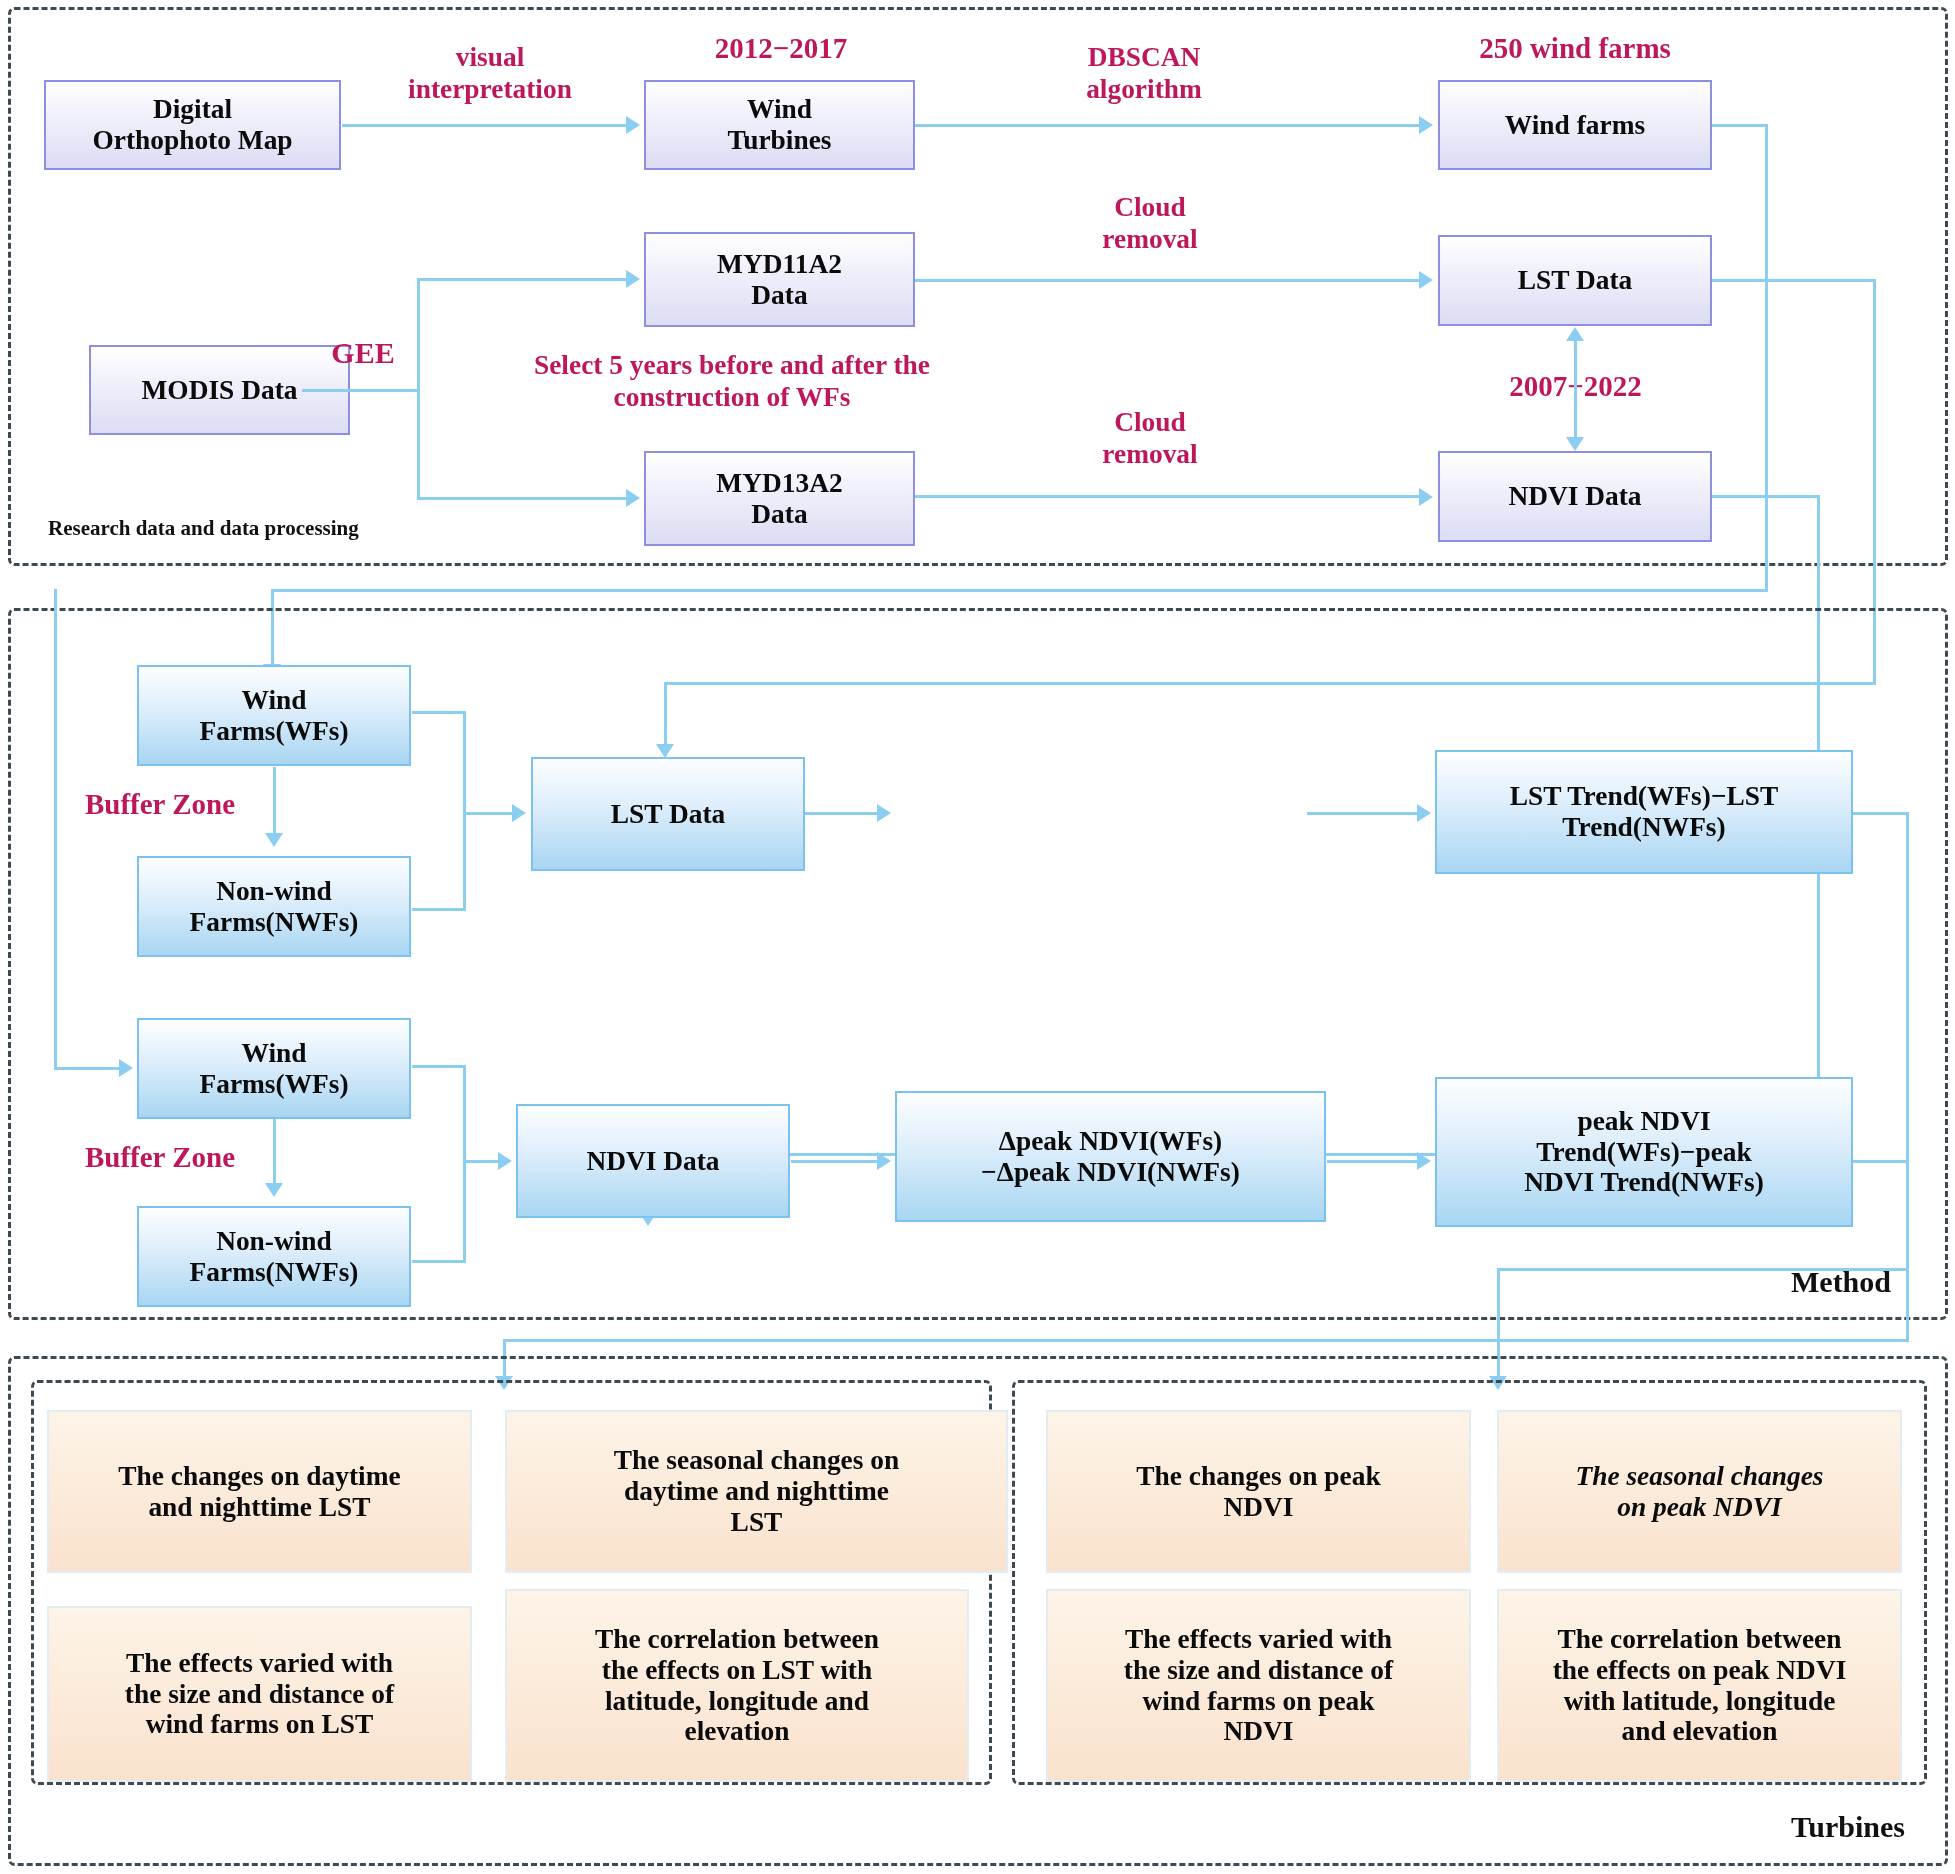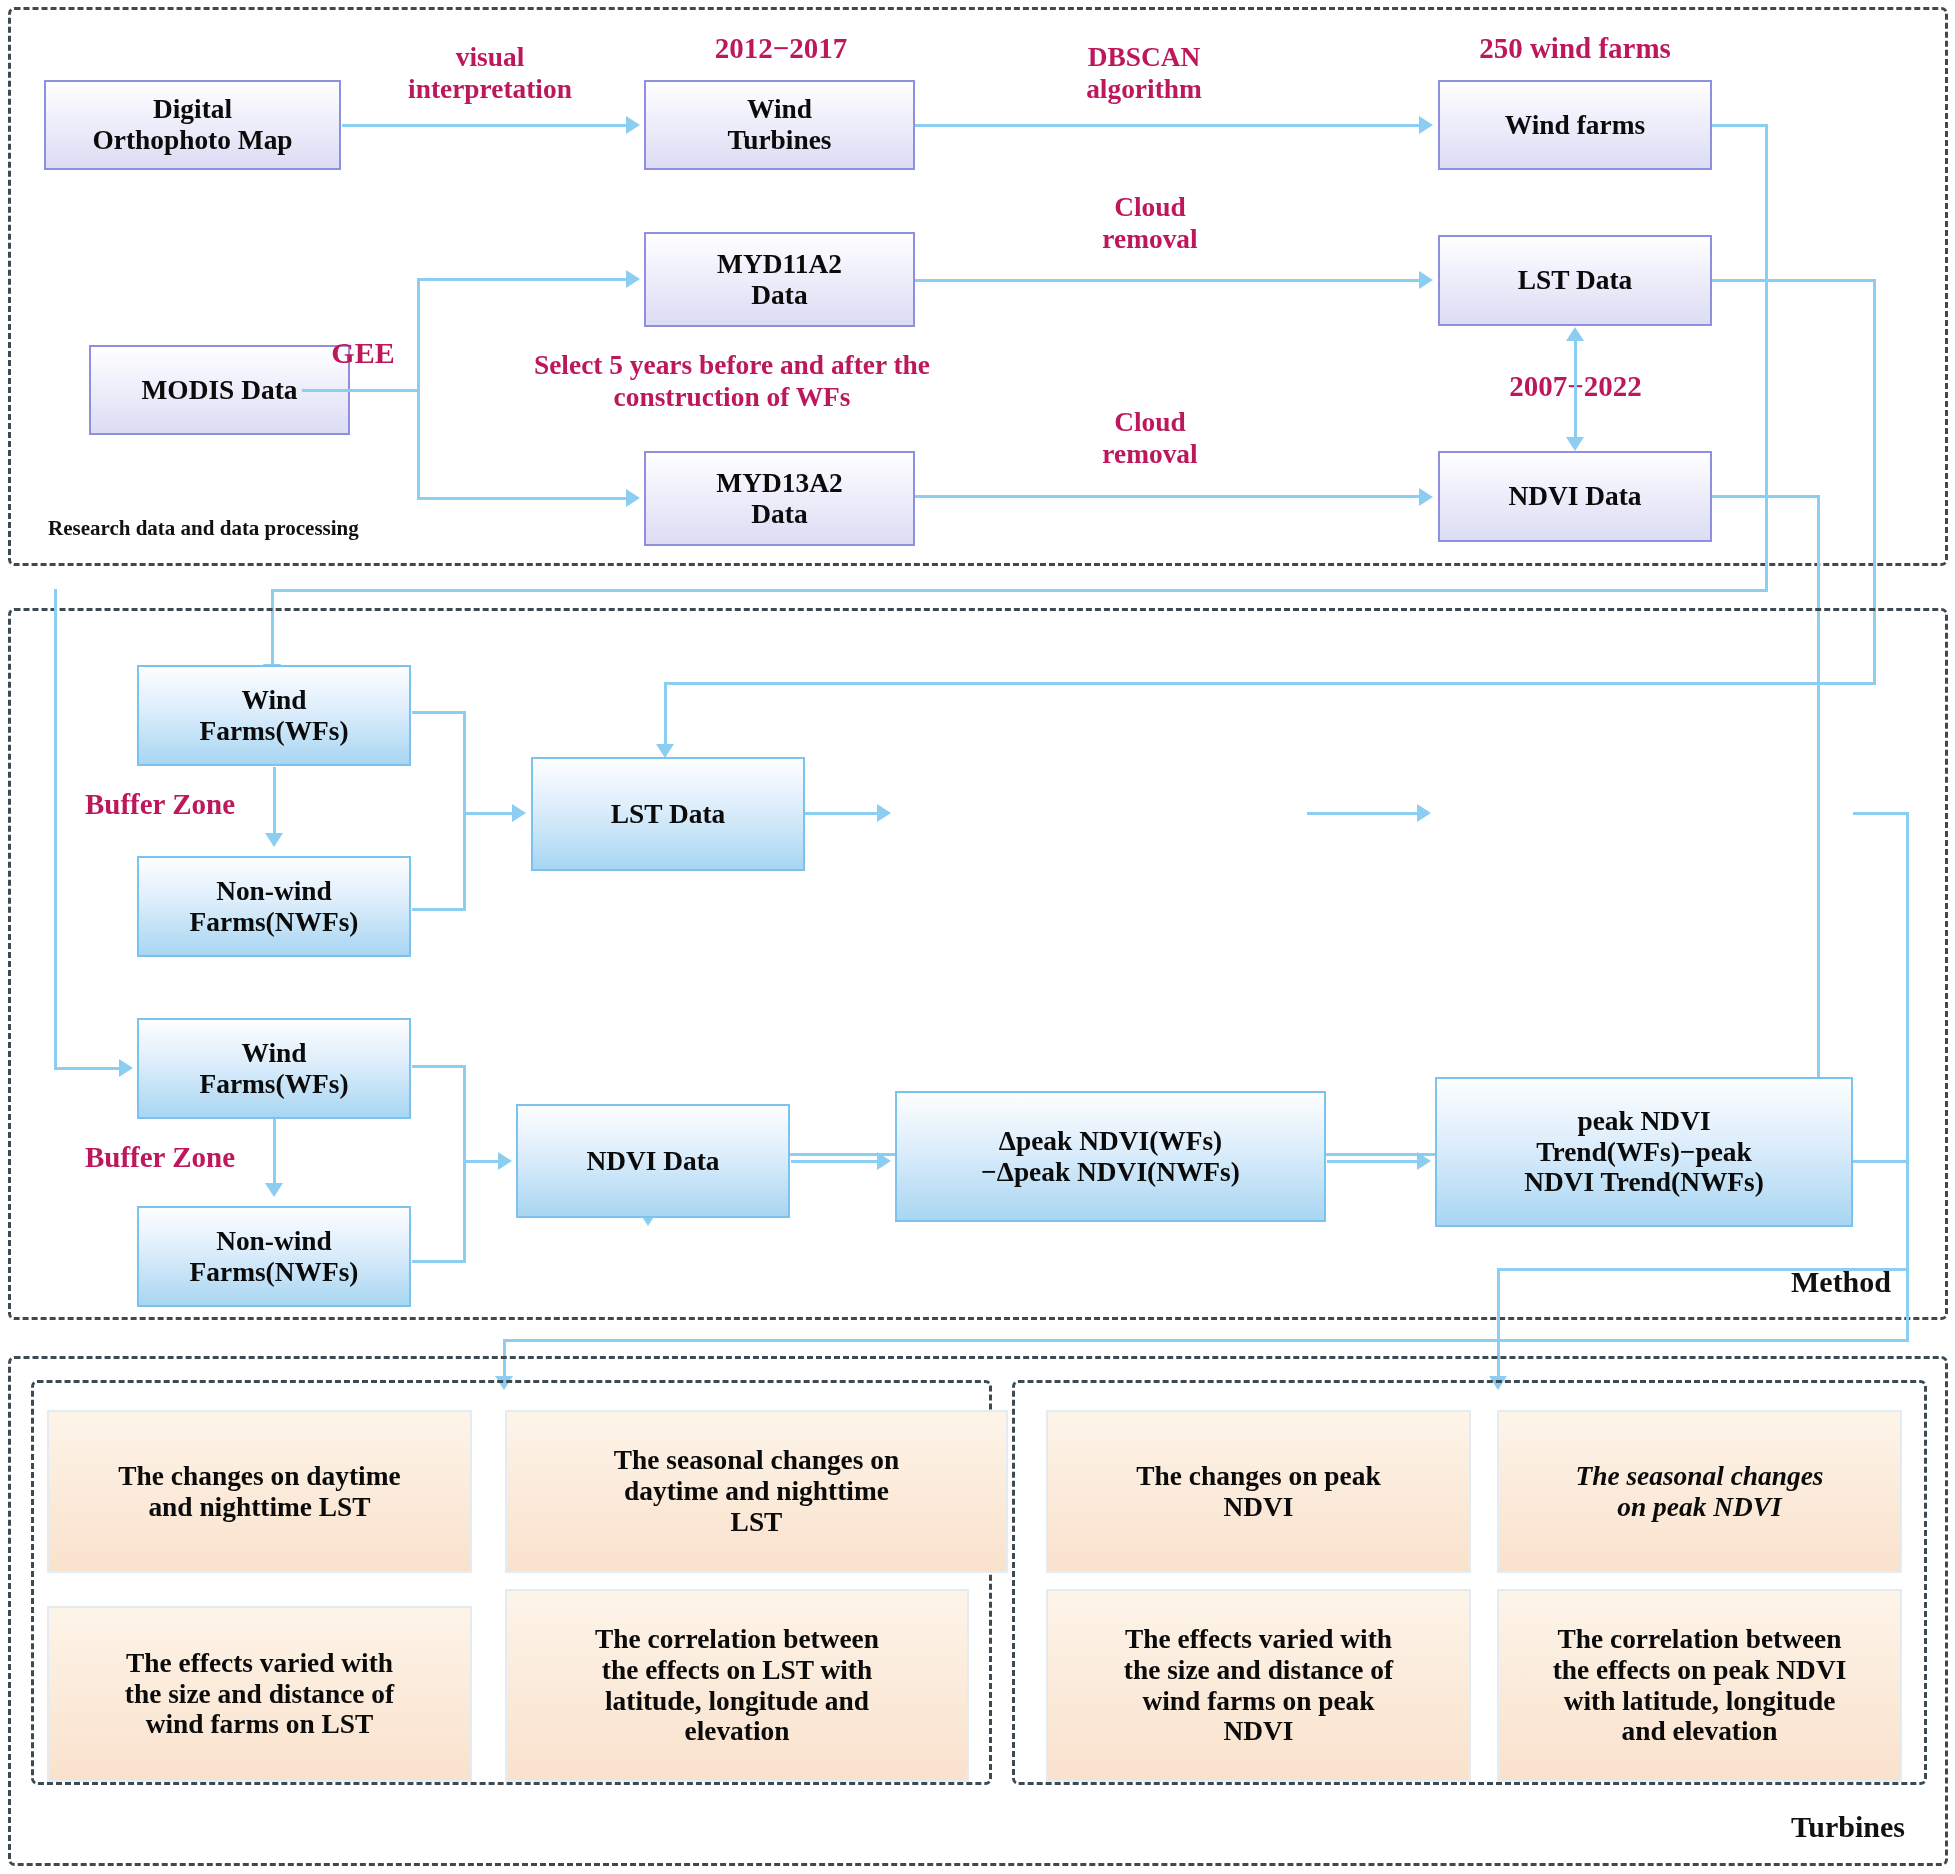--- a/index.html
+++ b/index.html
@@ -140,20 +140,22 @@
 Farms(WFs)</div>
 
   <div class="box box-method" style="left:137px;top:856px;width:274px;height:101px;font-size:27.4px;white-space:pre-line;">Non-wind
 Farms(NWFs)</div>
 
   <div class="lab" style="left:52px;top:787px;width:216px;font-size:29px;">Buffer Zone</div>
 
   <div class="box box-method" style="left:531px;top:757px;width:274px;height:114px;font-size:27.4px;white-space:pre-line;">LST Data</div>
 
 
+  <div class="box box-method" style="left:1435px;top:750px;width:418px;height:124px;font-size:27.4px;white-space:pre-line;">LST Trend(WFs)−LST
+Trend(NWFs)</div>
 
   <div class="box box-method" style="left:137px;top:1018px;width:274px;height:101px;font-size:27.4px;white-space:pre-line;">Wind
 Farms(WFs)</div>
 
   <div class="box box-method" style="left:137px;top:1206px;width:274px;height:101px;font-size:27.4px;white-space:pre-line;">Non-wind
 Farms(NWFs)</div>
 
   <div class="lab" style="left:52px;top:1140px;width:216px;font-size:29px;">Buffer Zone</div>
 
   <div class="box box-method" style="left:516px;top:1104px;width:274px;height:114px;font-size:27.4px;white-space:pre-line;">NDVI Data</div>

